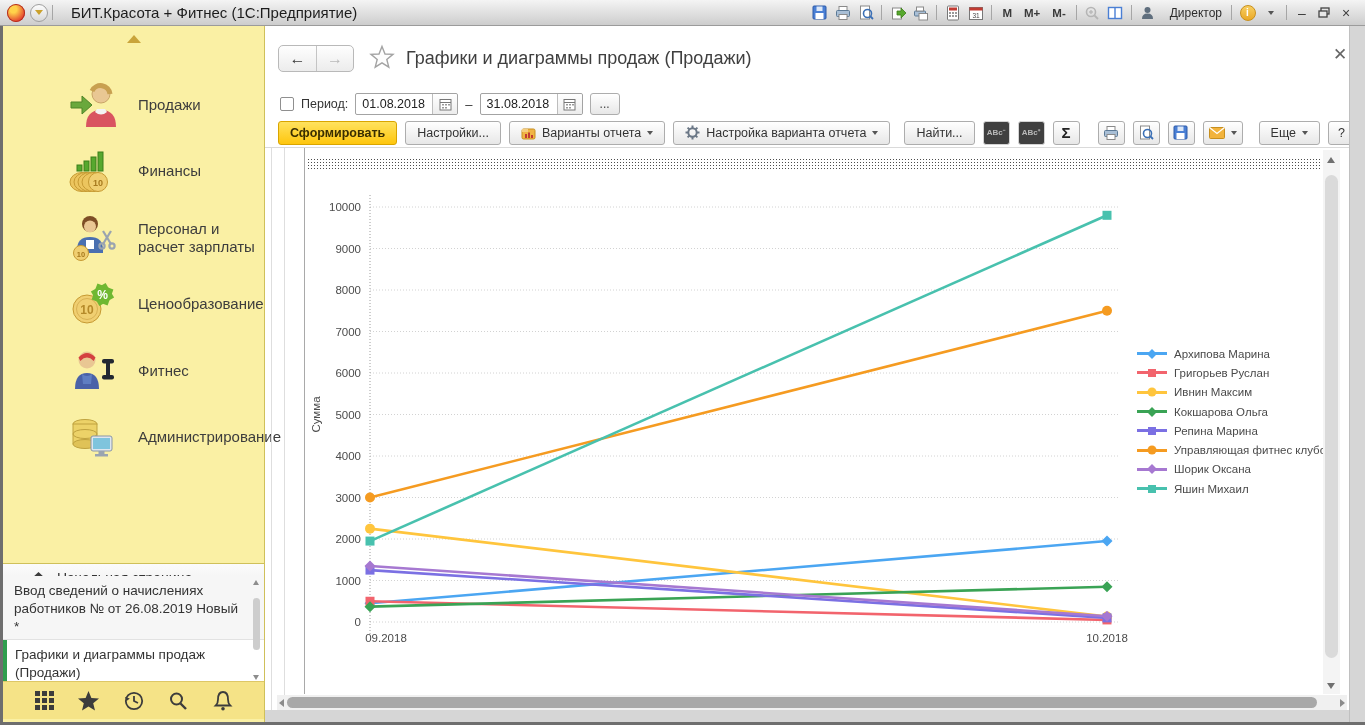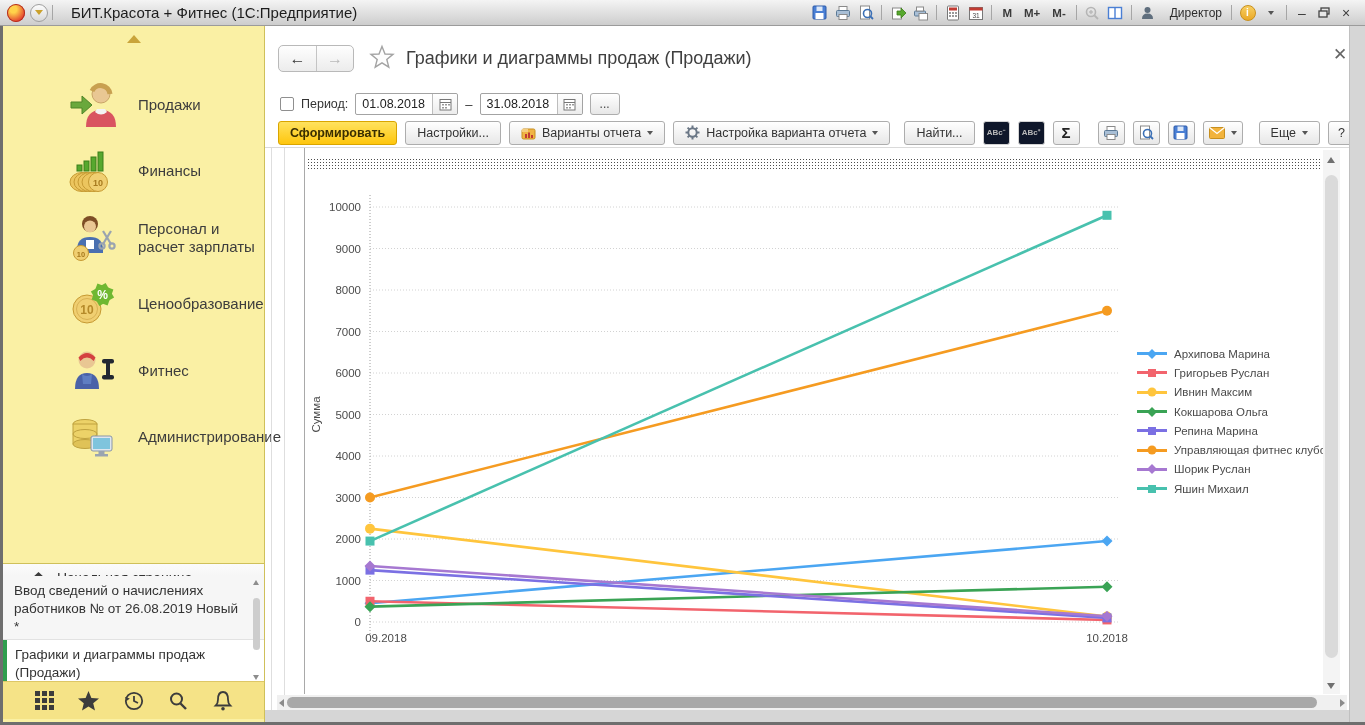--- a/index.html
+++ b/index.html
@@ -76,21 +76,21 @@
     background:linear-gradient(#ffffff,#ececec); border-radius:0 2px 2px 0; }
   .dash { font-size:13px; color:#333; }
   .dots-btn { width:30px; height:22px; border:1px solid #adadad; border-radius:3px; background:linear-gradient(#ffffff,#e7e7e7);
     font-size:12px; color:#444; display:flex; align-items:center; justify-content:center; }
 
   
   .toolbar { position:absolute; left:278px; top:120px; width:1067px; height:25px; display:flex; align-items:center; gap:8px; }
   .btn { height:24px; display:inline-flex; align-items:center; gap:6px; padding:0 11px; border:1px solid #adadad;
     border-radius:3px; background:linear-gradient(#ffffff,#e7e7e7); font-size:12.5px; color:#333; white-space:nowrap; }
   .btn.icononly { padding:0 4px; min-width:27px; justify-content:center; }
-  .btn.disabled { color:#bdbdbd; background:#0f172a; border-color:#d4d4d4; }
+  .btn.disabled { color:#bdbdbd; background:#404040; border-color:#d4d4d4; }
   .btn-primary { background:linear-gradient(#ffe25e,#fec60e); border-color:#d9a500; font-weight:bold; color:#3a2e00; }
   .caret { width:0;height:0;border-left:3.5px solid transparent;border-right:3.5px solid transparent;border-top:4px solid #555; }
   .sigma { font-size:15px; font-weight:bold; color:#222; }
   .abc { font-size:8px; font-weight:bold; color:#b9b9b9; line-height:1; }
 
   
   .report-topline { position:absolute; left:265px; top:147px; width:1084px; height:1px; background:#dadada; }
   .rl1 { position:absolute; left:271px; top:148px; width:1px; height:562px; background:#dedede; }
   .rl2 { position:absolute; left:284px; top:148px; width:1px; height:562px; background:#dedede; }
   .rl3 { position:absolute; left:304px; top:148px; width:1px; height:546px; background:#a9a9a9; }
@@ -618,21 +618,21 @@
         <span class="lg-line" style="background: rgb(245, 155, 33);"></span>
         <span class="lg-mk mk-circle" style="background: rgb(245, 155, 33);"></span>
       </span>
       <span class="lg-text">Управляющая фитнес клубом</span>
     </div>
     <div class="legend-row">
       <span class="lg-sample">
         <span class="lg-line" style="background: rgb(166, 120, 209);"></span>
         <span class="lg-mk mk-diamond" style="background: rgb(166, 120, 209);"></span>
       </span>
-      <span class="lg-text">Шорик Руслан</span>
+      <span class="lg-text">Шорик Оксана</span>
     </div>
     <div class="legend-row">
       <span class="lg-sample">
         <span class="lg-line" style="background: rgb(72, 193, 174);"></span>
         <span class="lg-mk mk-square" style="background: rgb(72, 193, 174);"></span>
       </span>
       <span class="lg-text">Яшин Михаил</span>
     </div>
   </div>
 

